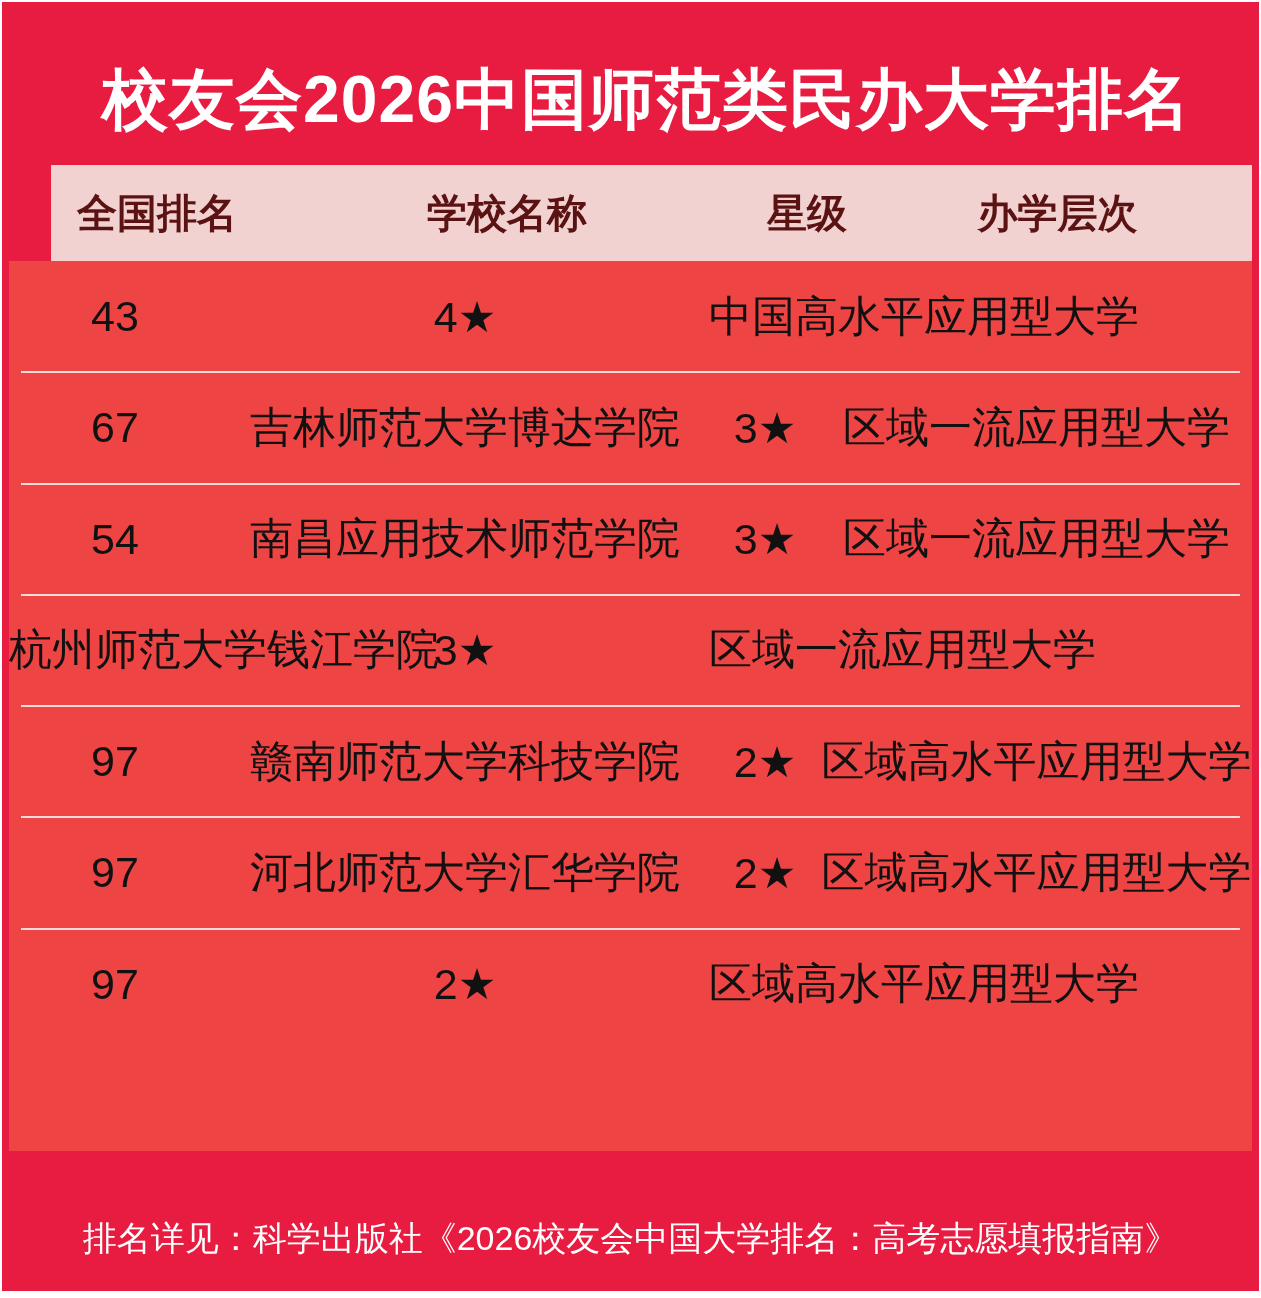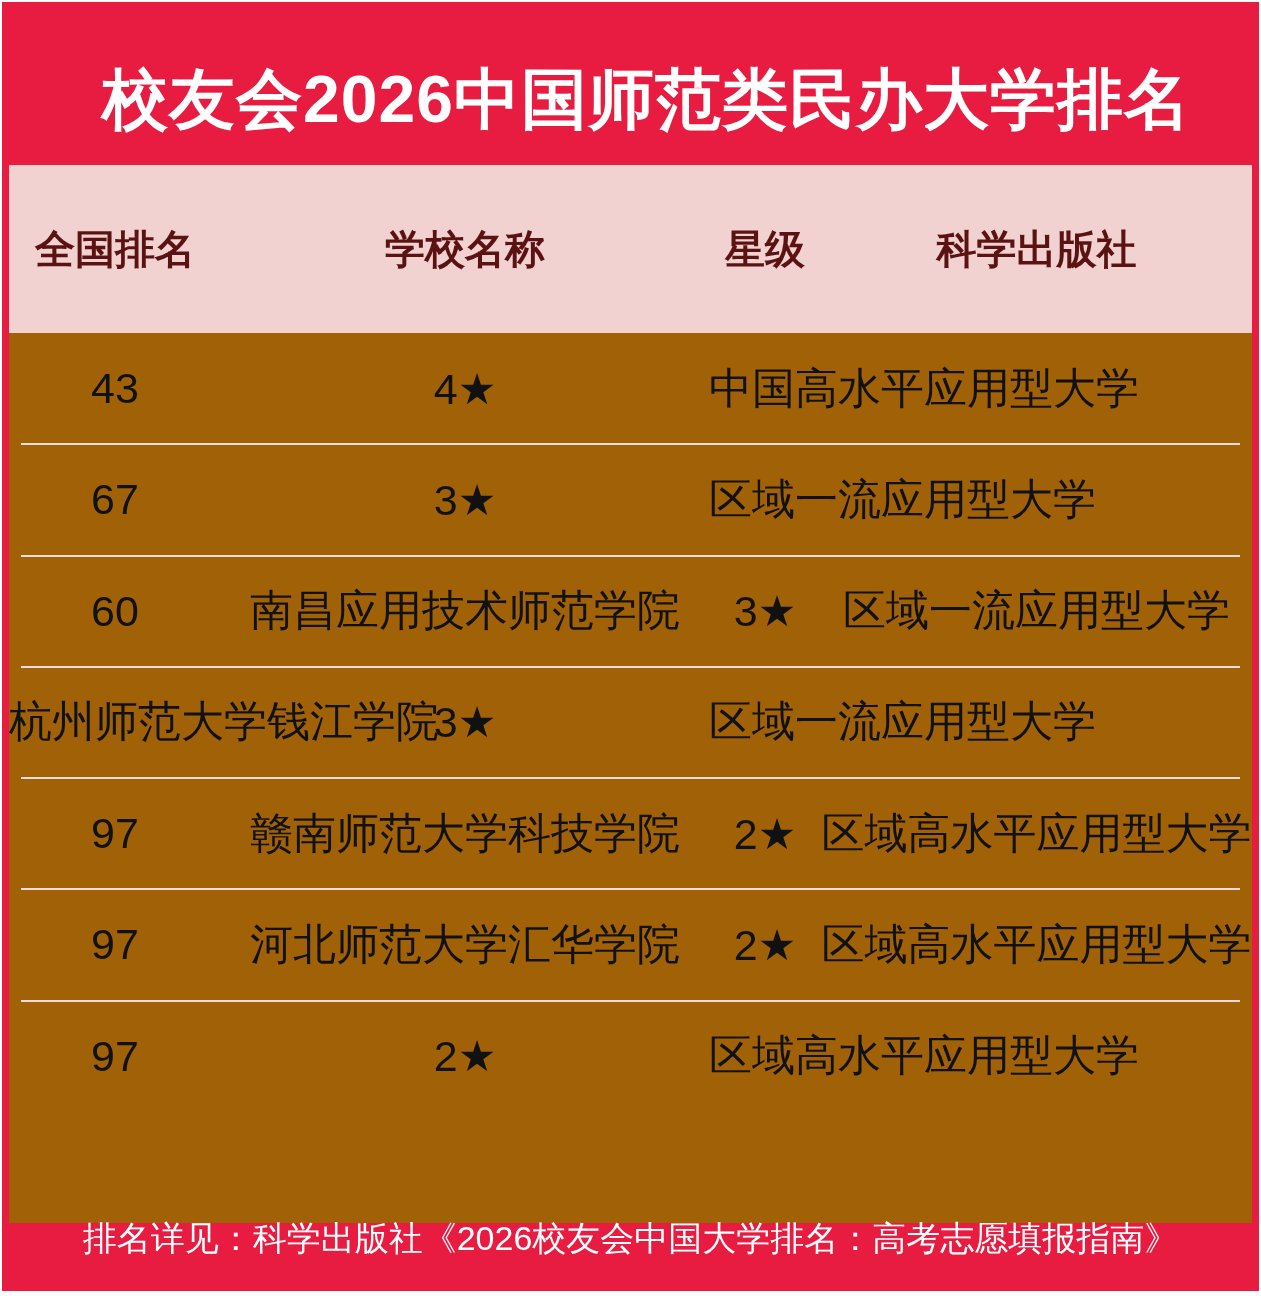--- a/index.html
+++ b/index.html
@@ -39,36 +39,37 @@
     white-space: nowrap;
   }
   .table {
     position: absolute;
     left: 7px;
     top: 163px;
     width: 1243px;
     height: 1022px;
   }
   .thead {
-    height: 168px;
+    height: 96px;
     background: var(--header-band-pink, #F2D1D1);
     display: grid;
     grid-template-columns: 212px 488px 112px 1fr;
     align-items: center;
+    margin-left: 42px;
   }
   .th {
     text-align: center;
     color: var(--header-text-maroon, #5A1312);
     font-size: 40px;
     font-weight: 700;
     white-space: nowrap;
   }
   .tbody {
     height: 890px;
-    background: #a16207;
+    background: #ef4444;
     display: grid;
     grid-template-rows: repeat(8, 1fr);
   }
   .row {
     display: grid;
     grid-template-columns: 212px 488px 112px 1fr;
     align-items: center;
     position: relative;
   }
   .row + .row::before {
@@ -108,38 +109,39 @@
 <div class="canvas">
 
   <h1 class="title">校友会2026中国师范类民办大学排名</h1>
 
   <div class="table">
 
     <div class="thead">
       <div class="th">全国排名</div>
       <div class="th">学校名称</div>
       <div class="th">星级</div>
-      <div class="th">科学出版社</div>
+      <div class="th">办学层次</div>
     </div>
 
     <div class="tbody">
   <div class="row">
     <div class="cell">43</div>
     <div class="cell">4★</div>
     <div class="cell">中国高水平应用型大学</div>
   </div>
 
   <div class="row">
     <div class="cell">67</div>
+    <div class="cell">吉林师范大学博达学院</div>
     <div class="cell">3★</div>
     <div class="cell">区域一流应用型大学</div>
   </div>
 
   <div class="row">
-    <div class="cell">60</div>
+    <div class="cell">54</div>
     <div class="cell">南昌应用技术师范学院</div>
     <div class="cell">3★</div>
     <div class="cell">区域一流应用型大学</div>
   </div>
 
   <div class="row">
     <div class="cell">杭州师范大学钱江学院</div>
     <div class="cell">3★</div>
     <div class="cell">区域一流应用型大学</div>
   </div>

